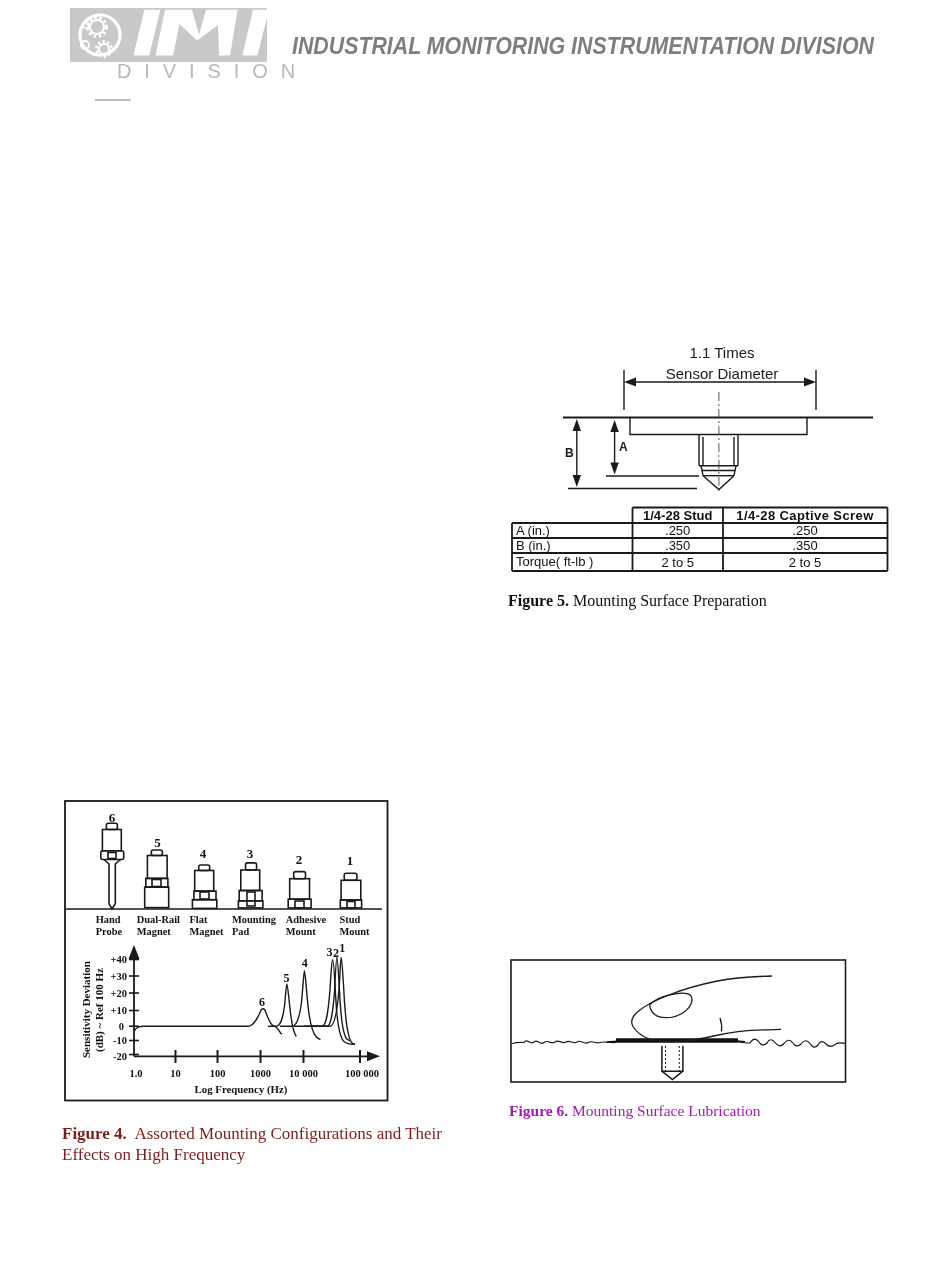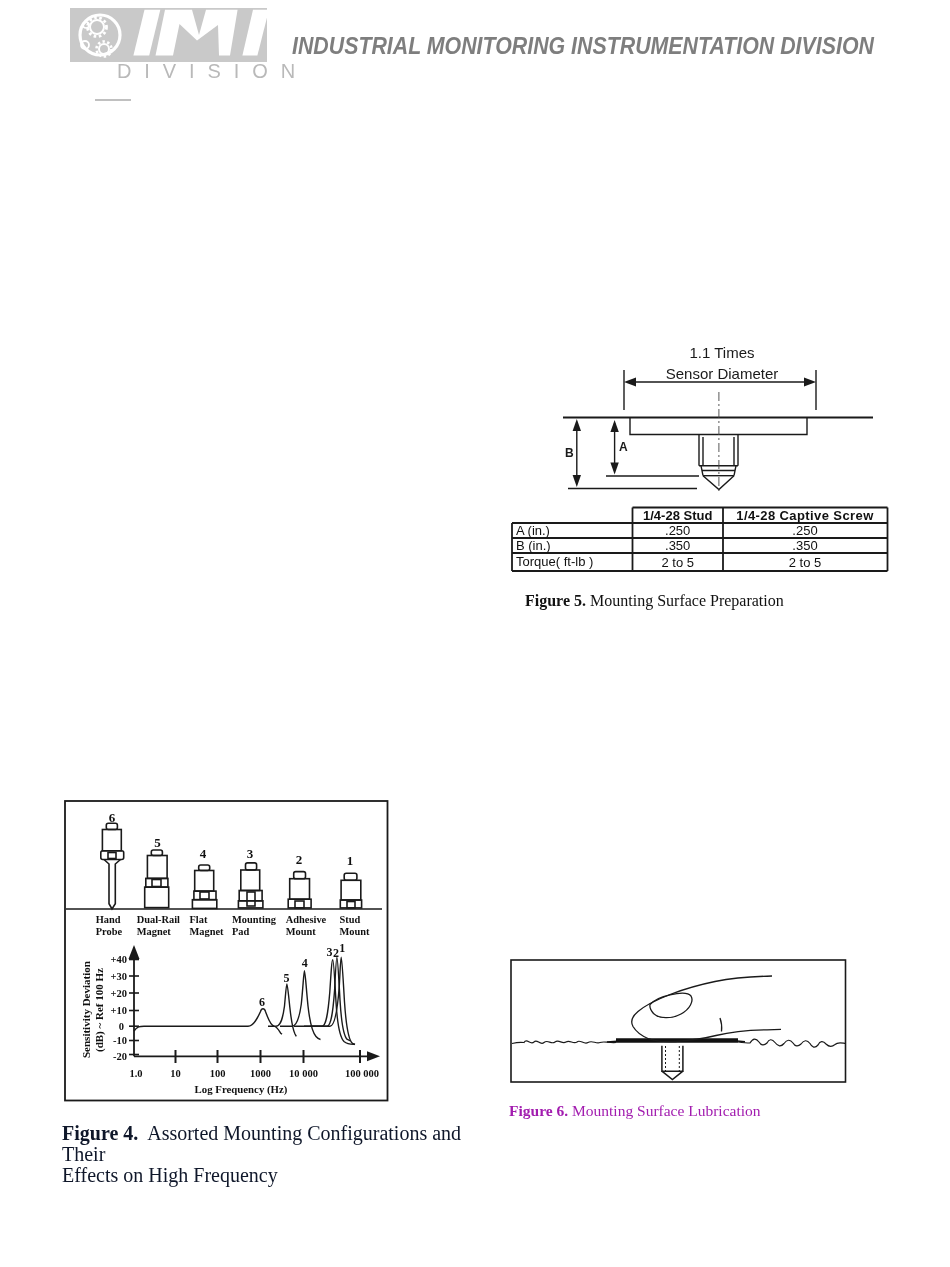--- a/index.html
+++ b/index.html
@@ -113,21 +113,21 @@
     <text x="300" y="35" text-anchor="middle">.250</text>
     <text x="11" y="50">B (in.)</text>
     <text x="172.7" y="50" text-anchor="middle">.350</text>
     <text x="300" y="50" text-anchor="middle">.350</text>
     <text x="11" y="66">Torque( ft-lb )</text>
     <text x="172.7" y="67" text-anchor="middle">2 to 5</text>
     <text x="300" y="67" text-anchor="middle">2 to 5</text>
   </g>
 </svg>
 
-<div class="abs serif" style="left:508px;top:592px;font-size:16px;color:#111;margin-left:17px;">
+<div class="abs serif" style="left:508px;top:592px;font-size:16px;color:#111;">
   <b>Figure 5.</b> Mounting Surface Preparation</div>
 
 <svg class="abs" style="left:64px;top:800px;" width="325" height="302" viewBox="0 0 325 302">
   <rect x="1" y="1" width="322.5" height="299.5" fill="none" stroke="#1a1a1a" stroke-width="1.8"></rect>
 
   <line x1="2" y1="109" x2="318" y2="109" stroke="#1a1a1a" stroke-width="1.5"></line>
 
   <g stroke="#1a1a1a" fill="none" stroke-width="1.6">
 
     <rect x="42.3" y="23.2" width="11.1" height="6.3" rx="2"></rect>
@@ -265,21 +265,21 @@
   <g fill="#111" font-family="Liberation Serif,serif" font-size="12" font-weight="bold" text-anchor="middle">
     <text x="198" y="205.5">6</text>
     <text x="222.5" y="181.6">5</text>
     <text x="240.7" y="166.8">4</text>
     <text x="265.6" y="156.3">3</text>
     <text x="272" y="157.1">2</text>
     <text x="278.3" y="152.4">1</text>
   </g>
 </svg>
 
-<div class="abs serif" style="left:62px;top:1123px;font-size:20px;color:#0f172a;line-height:21px;width:400px;">
+<div class="abs serif" style="left:62px;top:1123px;font-size:17px;color:#7f1d1d;line-height:21px;width:400px;">
   <b>Figure 4.</b>&nbsp; Assorted Mounting Configurations and Their<br>Effects on High Frequency</div>
 
 <svg class="abs" style="left:510px;top:959px;" width="337" height="124" viewBox="0 0 337 124">
   <rect x="1" y="1" width="334.5" height="122" fill="none" stroke="#1a1a1a" stroke-width="1.6"></rect>
 
   <path d="M2,84.5 C6,83.5 10,83 14,83.5 C17,78.5 20,86.5 24,83 C27,79 30,87 34,83.5
            C38,80 41,86 45,83 C49,80 52,85.5 56,83 C60,80.5 63,85.5 67,83
            C70,80 74,86 78,83.5 C82,81 86,85 90,83.5 C94,82 98,84 106,83.5" fill="none" stroke="#1a1a1a" stroke-width="1.2"></path>
   <path d="M228,83 C232,83.5 236,84 240,84 C243,79 246,79 249,83 C251,86.5 254,87 257,84
            C259,80 262,79.5 265,83.5 C268,87.5 271,88 274,84.5 C277,80.5 280,80 283,84

